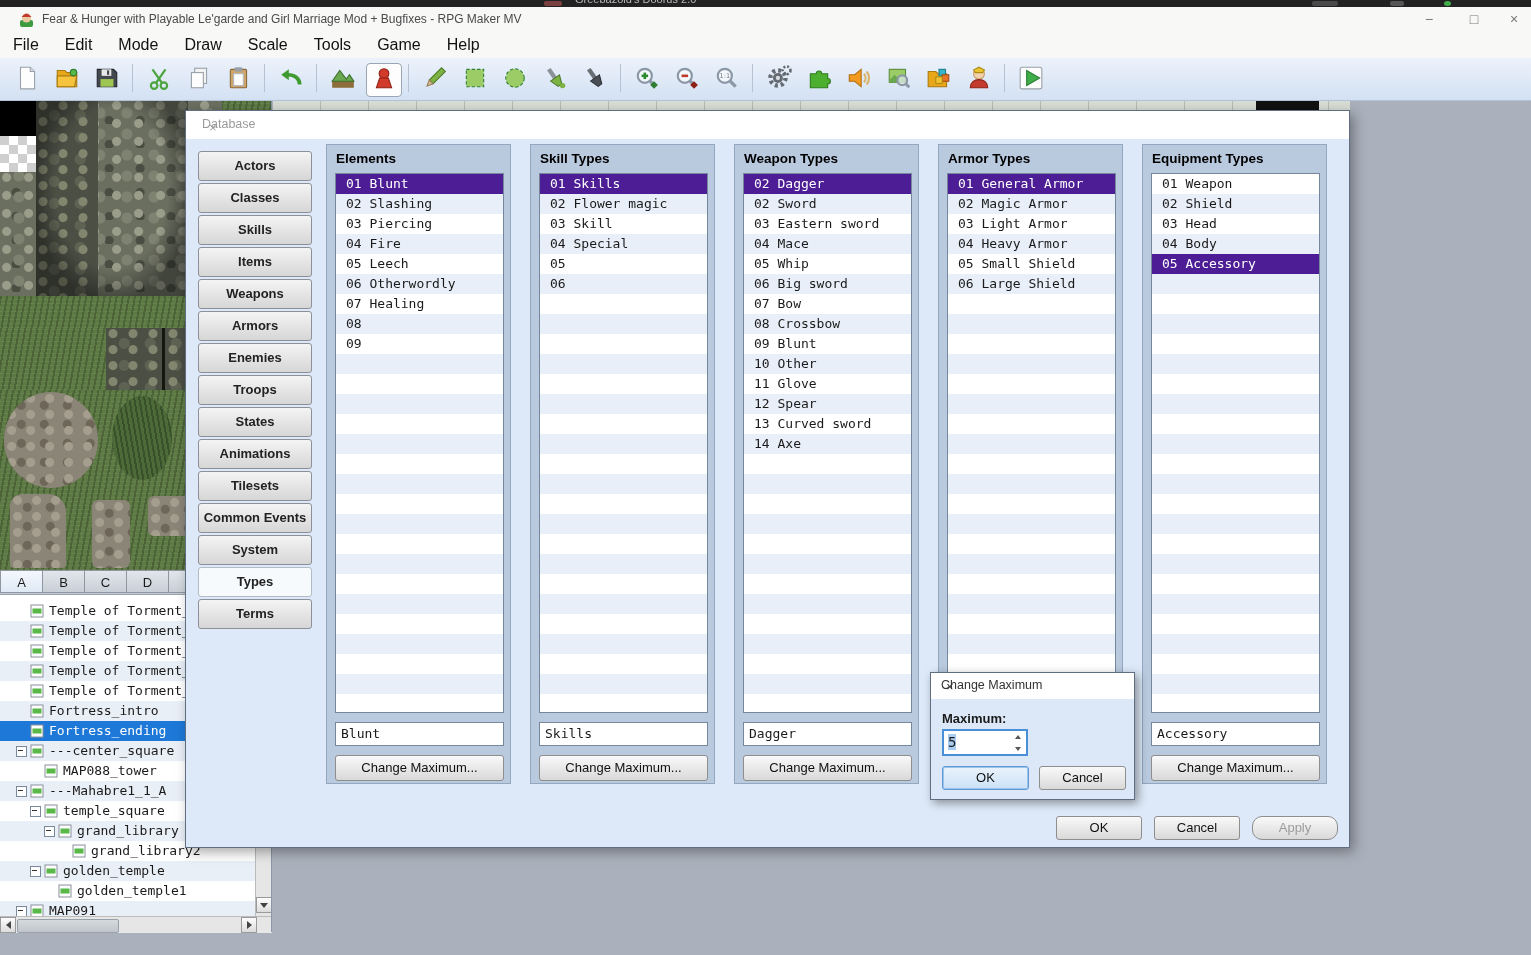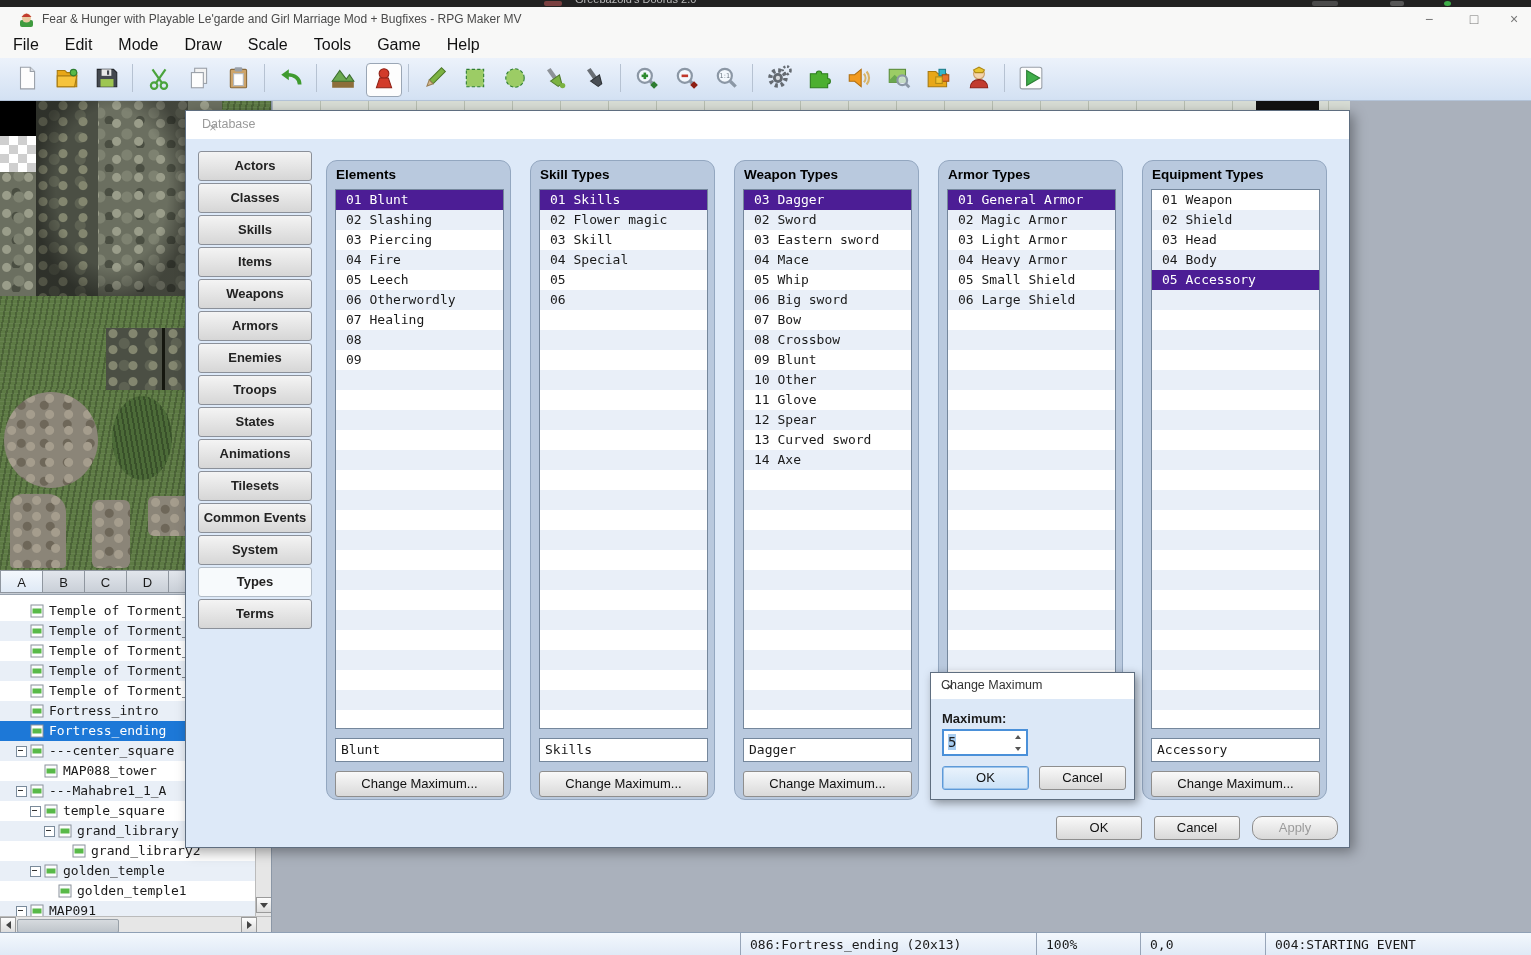--- a/index.html
+++ b/index.html
@@ -95,22 +95,22 @@
     border:1px solid #5f6e80;box-sizing:border-box;box-shadow:4px 4px 12px rgba(0,0,0,.35);}
   .dtitle{position:absolute;left:0;top:0;width:100%;height:28px;background:#fff;}
   .dtitle span{position:absolute;left:16px;top:6px;font-size:12.5px;color:#9a9a9a;}
   .dclose{position:absolute;right:10px;top:3px;width:22px;height:22px;text-align:center;line-height:22px;color:#8a8a8a;font-size:17px;}
 
   .side-btn{position:absolute;left:12px;width:114px;height:30px;line-height:28px;text-align:center;
     font-weight:bold;font-size:13px;color:#222;border:1px solid #8b9099;border-radius:3px;
     background:linear-gradient(#f4f4f4,#d6d6d6);box-sizing:border-box;}
   .side-btn.active{background:#f7fafc;border-color:#b2bcc7;font-weight:bold;}
 
-  .typecol{position:absolute;top:49px;width:185px;height:640px;background:#b9c9de;
-    border:1px solid #93a7c0;border-radius:11px;box-sizing:border-box;}
+  .typecol{position:absolute;top:33px;width:185px;height:640px;background:#b9c9de;
+    border:1px solid #93a7c0;border-radius:0;box-sizing:border-box;}
   .colhead{position:absolute;left:9px;top:6px;font-weight:bold;font-size:13.5px;color:#000;}
   .collist{position:absolute;left:8px;top:28px;width:169px;height:540px;background:#fff;
     border:1px solid #75879c;box-sizing:border-box;overflow:hidden;}
   .lrow{height:20px;line-height:20px;font-size:13px;padding-left:10px;white-space:nowrap;}
   .lrow.alt{background:#e9eff8;}
   .lrow.sel{background:#4c1d95;color:#fff;}
   .colname{position:absolute;left:8px;top:577px;width:169px;height:24px;background:#fff;
     border:1px solid #75879c;box-sizing:border-box;font-size:13px;line-height:22px;padding-left:5px;}
   .colbtn{position:absolute;left:8px;top:610px;width:169px;height:26px;}
 
@@ -612,21 +612,21 @@
             <div class="lrow mono">&nbsp;</div>
             <div class="lrow mono alt">&nbsp;</div>
             <div class="lrow mono">&nbsp;</div>
           </div>
           <div class="colname mono">Skills</div>
           <div class="colbtn btn" style="line-height: 24px;">Change Maximum...</div>
         </div>
         <div class="typecol" style="left: 548px;">
           <div class="colhead">Weapon Types</div>
           <div class="collist">
-            <div class="lrow mono sel">03 Dagger</div>
+            <div class="lrow mono sel">02 Dagger</div>
             <div class="lrow mono alt">02 Sword</div>
             <div class="lrow mono">03 Eastern sword</div>
             <div class="lrow mono alt">04 Mace</div>
             <div class="lrow mono">05 Whip</div>
             <div class="lrow mono alt">06 Big sword</div>
             <div class="lrow mono">07 Bow</div>
             <div class="lrow mono alt">08 Crossbow</div>
             <div class="lrow mono">09 Blunt</div>
             <div class="lrow mono alt">10 Other</div>
             <div class="lrow mono">11 Glove</div>
@@ -738,21 +738,14 @@
           </div>
         <div class="spinbtn" style="top:12px;">
             <span class="arr-d"></span>
           </div>
       </div>
     </div>
     <div class="cmbtn btn focus" style="left:11px;">OK</div>
     <div class="cmbtn btn" style="left:108px;">Cancel</div>
   </div>
 
-  <div class="abs statusbar mono">
-      <div style="width: 740px; border-left: none;"></div>
-      <div class="sseg" style="width: 296px;">086:Fortress_ending (20x13)</div>
-      <div class="sseg" style="width: 104px;">100%</div>
-      <div class="sseg" style="width: 125px;">0,0</div>
-      <div class="sseg" style="width: 266px;">004:STARTING EVENT</div>
-    </div>
 
 </div>
 
 </body></html>

